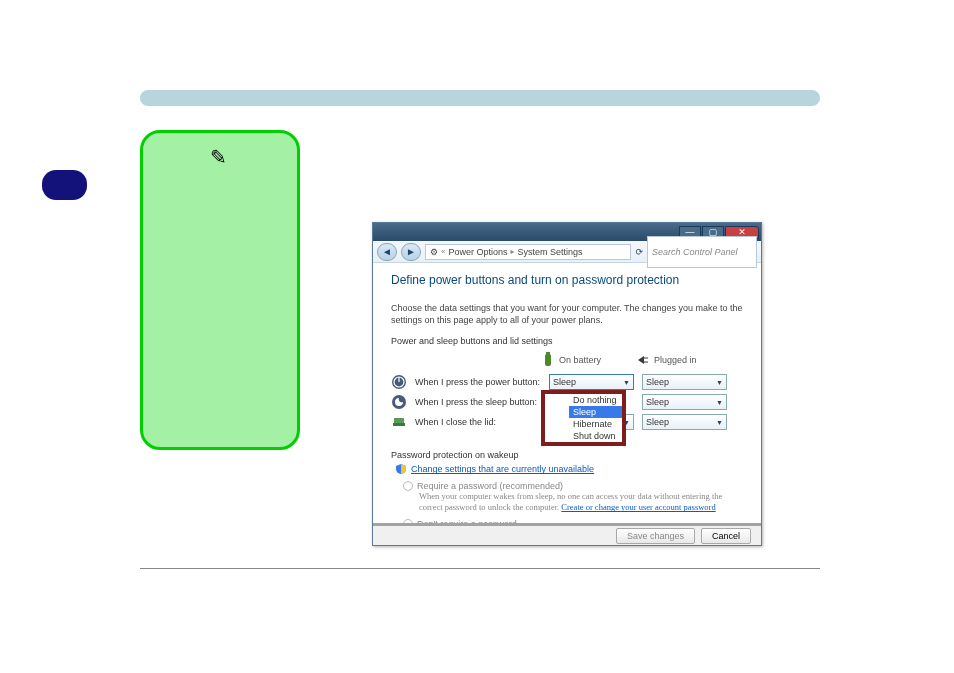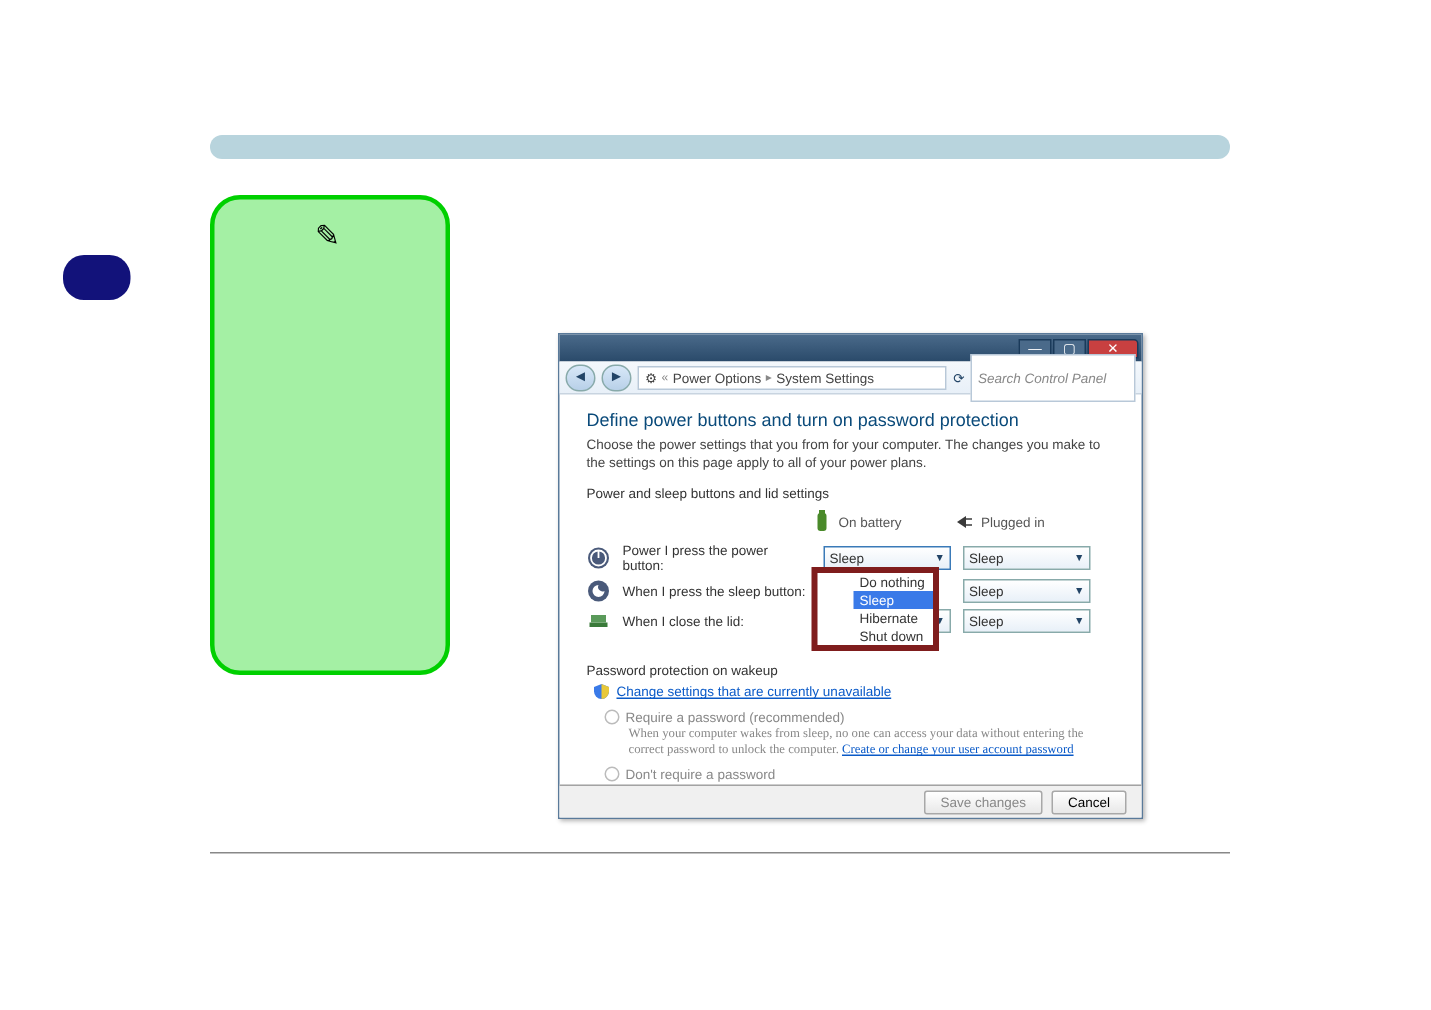--- a/index.html
+++ b/index.html
@@ -20,21 +20,21 @@
 .win-btn.max { background: #4a6a8a; }
 .win-btn.close { background: #c84040; width: 34px; border-radius: 0 3px 0 0; }
 
 .navbar { height: 22px; background: linear-gradient(#f4f8fc, #e8f0f8); border-bottom: 1px solid #c8d4e0; display: flex; align-items: center; padding: 0 4px; gap: 4px; font-size: 9px; }
 .nav-btn { width: 20px; height: 18px; border: 1px solid #8aa; border-radius: 9px; background: linear-gradient(#d8e8f8,#b8d0e8); display:flex; align-items:center; justify-content:center; font-size:10px; color:#246; }
 .breadcrumb { flex: 1; height: 16px; border: 1px solid #b8c8d8; background: #fff; display: flex; align-items: center; padding: 0 4px; font-size: 9px; color: #444; gap:3px; }
 .bc-sep { color:#888; font-size:8px; }
 .search { width: 110px; height: 32px; border: 1px solid #b8c8d8; background: #fff; padding: 0 4px; font-size: 9px; font-style: italic; color: #888; display:flex; align-items:center; }
 
 .content { padding: 10px 18px; height: calc(100% - 62px); overflow: hidden; }
-.heading { color: #0a4a7a; font-size: 12px; margin-bottom: 4px; }
+.heading { color: #0a4a7a; font-size: 12px; margin-bottom: 16px; }
 .desc { font-size: 9px; color: #444; margin-bottom: 10px; line-height: 1.3; }
 .section-label { font-size: 9px; color: #333; margin-bottom: 6px; }
 
 .cols-header { display: flex; margin-left: 150px; margin-bottom: 6px; gap: 10px; }
 .col-h { width: 85px; display: flex; align-items: center; gap: 4px; font-size: 9px; color: #555; }
 .col-h .ico { width: 14px; height: 16px; }
 
 .setting-row { display: flex; align-items: center; margin-bottom: 4px; gap: 8px; position: relative; }
 .row-icon { width: 16px; height: 16px; border-radius: 50%; }
 .row-label { width: 126px; font-size: 9px; color: #333; }
@@ -49,21 +49,21 @@
 .pw-section { margin-top: 20px; font-size: 9px; }
 .pw-heading { color: #333; margin-bottom: 3px; }
 .pw-link { color: #0a5ac8; margin-bottom: 6px; display: flex; align-items: center; gap: 4px; margin-left: 4px; text-decoration: underline; }
 .shield { width: 12px; height: 12px; }
 .pw-opt { margin-left: 12px; margin-bottom: 6px; color: #888; }
 .pw-opt-label { display: flex; align-items: center; gap: 4px; }
 .pw-opt-desc { font-size: 8.5px; margin-left: 16px; line-height: 1.3; font-family: Liberation Serif, serif; }
 .pw-opt-desc a { color: #0a5ac8; text-decoration: underline; }
 .radio { width: 10px; height: 10px; border: 1px solid #bbb; border-radius: 50%; display:inline-block; }
 
-.footer { position: absolute; bottom: 0; left: 0; right: 0; height: 22px; background: #f0f0f0; border-top: 1px solid #a3a3a3; display: flex; justify-content: flex-end; align-items: center; padding: 0 10px; gap: 6px; }
+.footer { position: absolute; bottom: 0; left: 0; right: 0; height: 22px; background: #f0f0f0; border-top: 3px solid #a3a3a3; display: flex; justify-content: flex-end; align-items: center; padding: 0 10px; gap: 6px; }
 .footer button { font-size: 9px; padding: 2px 10px; border: 1px solid #a8a8a8; background: linear-gradient(#fff,#e8e8e8); border-radius: 2px; }
 .footer button:first-child { color: #888; }
 
 .bottom-line { position: absolute; left: 140px; top: 568px; width: 680px; height: 1px; background: #888; }
 </style>
 </head>
 <body>
 
 <div class="top-bar"></div>
 <div class="side-badge"></div>
@@ -87,21 +87,21 @@
       <span>Power Options</span>
       <span class="bc-sep">▸</span>
       <span>System Settings</span>
     </div>
     <span style="font-size:9px;color:#246;">⟳</span>
     <div class="search">Search Control Panel</div>
   </div>
 
   <div class="content">
     <div class="heading">Define power buttons and turn on password protection</div>
-    <div class="desc">Choose the power settings that you from for your computer. The changes you make to the settings on this page apply to all of your power plans.</div>
+    <div class="desc">Choose the data settings that you want for your computer. The changes you make to the settings on this page apply to all of your power plans.</div>
     <div class="section-label">Power and sleep buttons and lid settings</div>
 
     <div class="cols-header">
       <div class="col-h">
         <svg class="ico" viewBox="0 0 14 16">
             <rect x="4" y="2" width="6" height="12" rx="2" fill="#4a8a2a"></rect>
             <rect x="5" y="0" width="4" height="3" fill="#4a8a2a"></rect>
           </svg>
         <span>On battery</span>
       </div>
@@ -114,21 +114,21 @@
         <span>Plugged in</span>
       </div>
     </div>
 
     <div class="setting-row">
       <svg class="row-icon" viewBox="0 0 16 16">
           <circle cx="8" cy="8" r="7" fill="#4a5a7a"></circle>
           <circle cx="8" cy="8" r="5" fill="none" stroke="#fff" stroke-width="1.2"></circle>
           <line x1="8" y1="3" x2="8" y2="8" stroke="#fff" stroke-width="1.2"></line>
         </svg>
-      <div class="row-label">Power I press the power button:</div>
+      <div class="row-label">When I press the power button:</div>
       <div class="dd open">
           <span>Sleep</span>
           <span class="arrow">▼</span>
         </div>
       <div class="dd">
           <span>Sleep</span>
           <span class="arrow">▼</span>
         </div>
       <div class="dropdown-list">
         <div>Do nothing</div>

